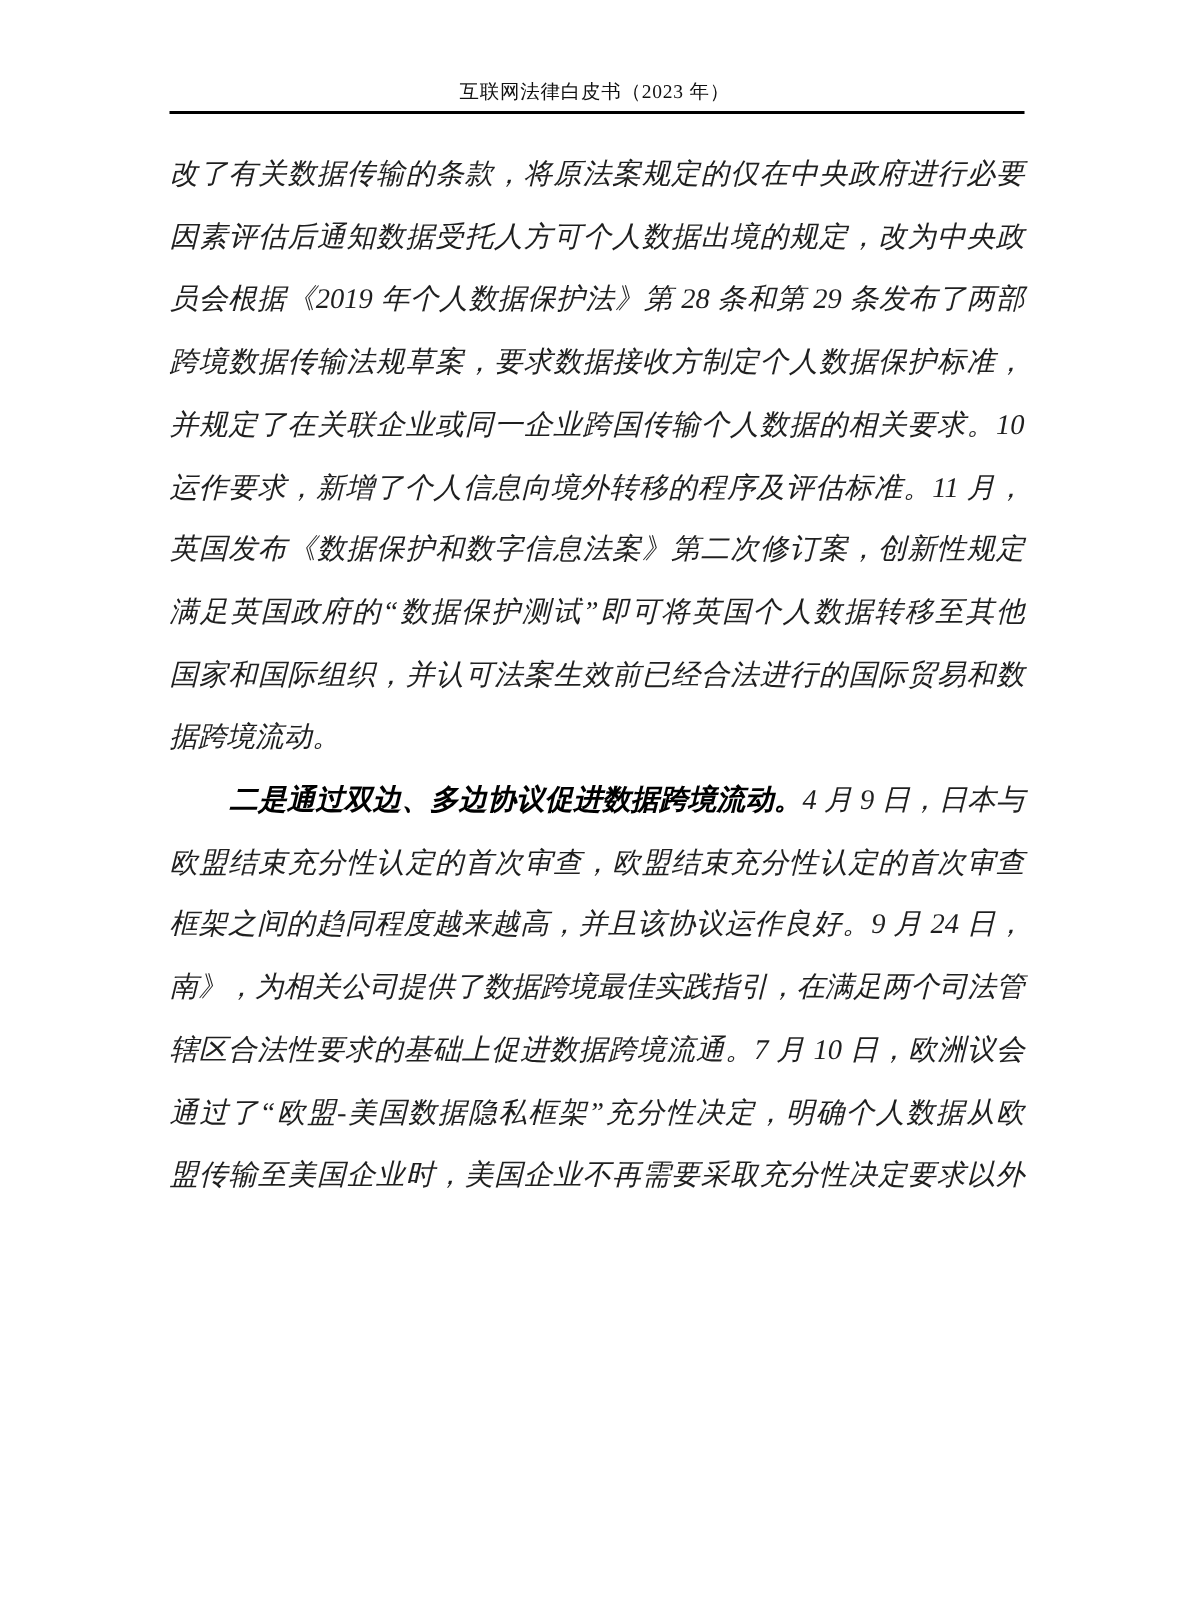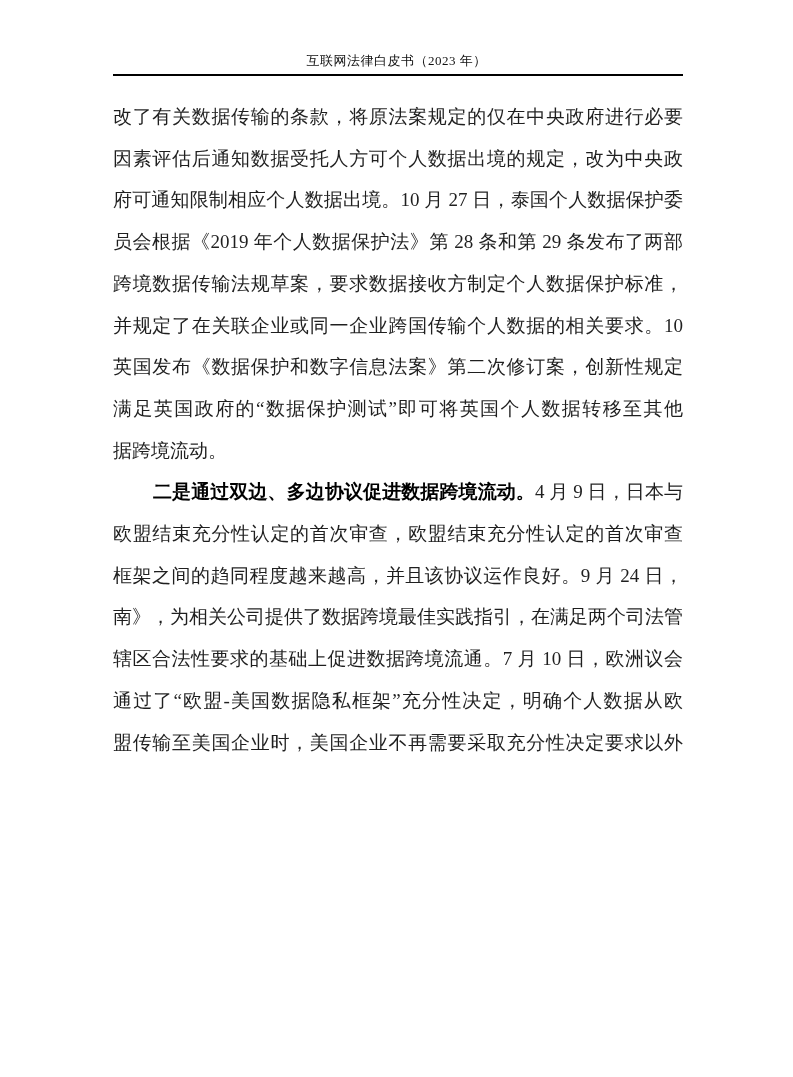--- a/index.html
+++ b/index.html
@@ -40,20 +40,21 @@
     left: 113px;
     width: 570px;
     font-size: 19px;
     line-height: 41.7px;
   }
   .line {
     text-align: justify;
     text-align-last: justify;
     text-justify: inter-character;
     white-space: normal;
+    font-style: italic;
   }
   .line.para-end {
     text-align-last: left;
   }
   .line.indent {
     text-indent: 40px;
   }
   .lead {
     font-family: "Liberation Sans", "DejaVu Sans", sans-serif;
     font-weight: 700;
@@ -71,26 +72,27 @@
 </style>
 </head>
 <body>
 
 <div class="page">
   <div class="header-title">互联网法律白皮书（2023 年）</div>
   <div class="header-rule"></div>
   <div class="body-text" id="body-text">
       <div class="line"><span class="run">改了有关数据传输的条款，将原法案规定的仅在中央政府进行必要</span></div>
       <div class="line"><span class="run">因素评估后通知数据受托人方可个人数据出境的规定，改为中央政</span></div>
-      <div class="line"><span class="run">府可通知限制相应个人数据出境。10 月 27 日，泰国个人数据保护委</span></div>
       <div class="line"><span class="run">员会根据《2019 年个人数据保护法》第 28 条和第 29 条发布了两部</span></div>
       <div class="line"><span class="run">跨境数据传输法规草案，要求数据接收方制定个人数据保护标准，</span></div>
       <div class="line"><span class="run">并规定了在关联企业或同一企业跨国传输个人数据的相关要求。10</span></div>
+      <div class="line"><span class="run">运作要求，新增了个人信息向境外转移的程序及评估标准。11 月，</span></div>
       <div class="line"><span class="run">英国发布《数据保护和数字信息法案》第二次修订案，创新性规定</span></div>
       <div class="line"><span class="run">满足英国政府的“数据保护测试”即可将英国个人数据转移至其他</span></div>
+      <div class="line"><span class="run">国家和国际组织，并认可法案生效前已经合法进行的国际贸易和数</span></div>
       <div class="line para-end"><span class="run">据跨境流动。</span></div>
       <div class="line indent"><span class="lead">二是通过双边、多边协议促进数据跨境流动。</span><span class="run">4 月 9 日，日本与</span></div>
       <div class="line"><span class="run">欧盟结束充分性认定的首次审查，欧盟结束充分性认定的首次审查</span></div>
       <div class="line"><span class="run">框架之间的趋同程度越来越高，并且该协议运作良好。9 月 24 日，</span></div>
       <div class="line"><span class="run">南》，为相关公司提供了数据跨境最佳实践指引，在满足两个司法管</span></div>
       <div class="line"><span class="run">辖区合法性要求的基础上促进数据跨境流通。7 月 10 日，欧洲议会</span></div>
       <div class="line"><span class="run">通过了“欧盟-美国数据隐私框架”充分性决定，明确个人数据从欧</span></div>
       <div class="line"><span class="run">盟传输至美国企业时，美国企业不再需要采取充分性决定要求以外</span></div>
     </div>
   <div class="footer-page">19</div>

